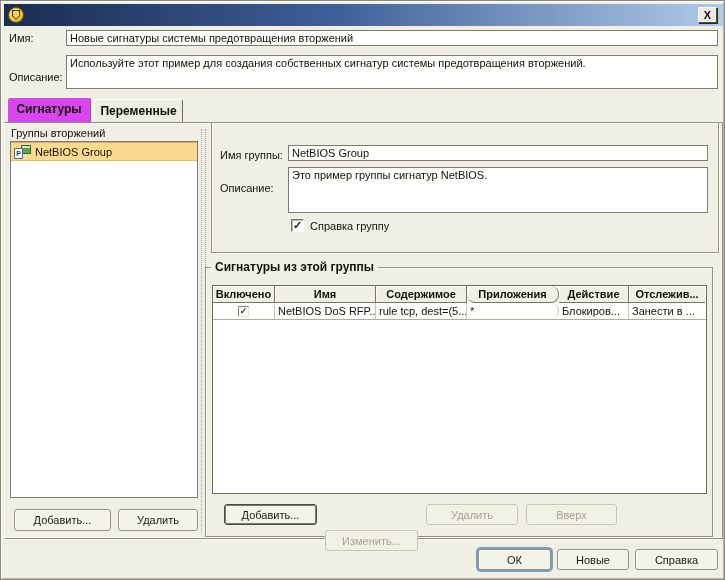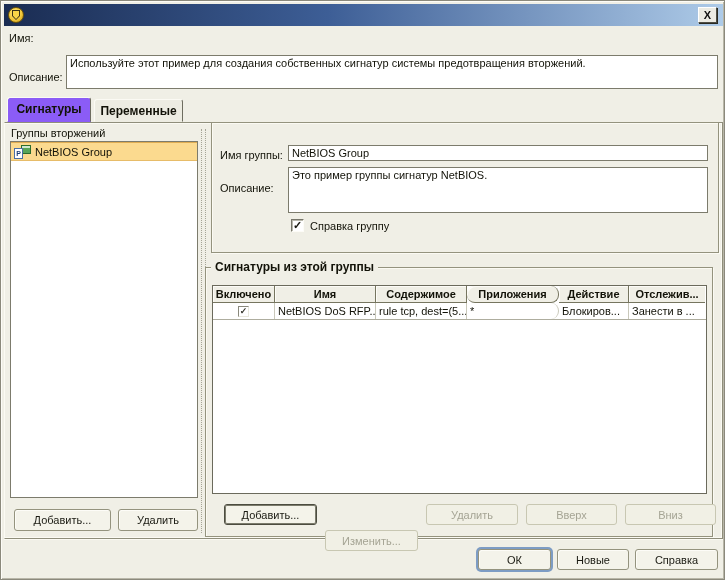--- a/index.html
+++ b/index.html
@@ -44,21 +44,21 @@
   .lbl{position:absolute;font-size:11px;color:#121208;white-space:nowrap;}
   .txt{
     position:absolute;background:#FFFFFF;border:1px solid #7C7B6C;
     font-size:11px;color:#121208;padding:1px 3px;outline:none;resize:none;line-height:13px;
   }
   #name-input{left:65px;top:29px;width:652px;height:16px;}
   #desc-area{left:65px;top:54px;width:652px;height:34px;}
   
   .tab{
     position:absolute;font-size:12px;font-weight:bold;color:#121208;
-    background:#8b5cf6;text-align:center;
+    background:#d946ef;text-align:center;
     border:1px solid;border-color:#FBFAF4 #6E6D60 transparent #FBFAF4;
     border-radius:3px 3px 0 0;padding-top:4px;cursor:default;
   }
   .tab.active{left:6px;top:96px;width:84px;height:25px;z-index:3;}
   .tab.inactive{left:93px;top:98px;width:89px;height:23px;z-index:1;background:#EDECE2;}
   .tabpage{
     position:absolute;left:3px;top:121px;width:719px;height:417px;
     background:#F0EFE6;
     border:1px solid;border-color:#8F8E7B #8F8E7B #8F8E7B #FBFAF3;
     box-shadow:inset 0 1px 0 #FBFAF3, inset -1px -1px 0 #FBFAF3, 0 1px 0 #FBFAF3;
@@ -160,20 +160,21 @@
   <div class="titlebar">
     <span class="app-icon">
       <span class="ring"></span>
         <span class="shield-outer"></span>
         <span class="shield-inner"></span>
     </span>
     <span class="close-btn">X</span>
   </div>
 
   <span class="lbl" style="left:8px;top:31px;">Имя:</span>
+  <input class="txt" id="name-input" value="Новые сигнатуры системы предотвращения вторжений" style="">
   <span class="lbl" style="left:8px;top:70px;">Описание:</span>
   <textarea class="txt" id="desc-area" style="">Используйте этот пример для создания собственных сигнатур системы предотвращения вторжений.</textarea>
 
   <div class="tab active">Сигнатуры</div>
   <div class="tab inactive">Переменные</div>
   <div class="tabpage"></div>
 
   <span class="lbl" style="left:10px;top:126px;z-index:4;">Группы вторжений</span>
   <div class="listbox">
     <div class="list-item">
@@ -221,19 +222,18 @@
         <div class="td c4">Блокиров...</div>
         <div class="td c5">Занести в ...</div>
       </div>
     </div>
   </div>
 
   <div class="btn focused" style="left:223px;top:503px;width:93px;height:21px;">Добавить...</div>
   <div class="btn disabled" style="left:324px;top:529px;width:93px;height:21px;">Изменить...</div>
   <div class="btn disabled" style="left:425px;top:503px;width:92px;height:21px;">Удалить</div>
   <div class="btn disabled" style="left:525px;top:503px;width:91px;height:21px;">Вверх</div>
-  <div class="btn disabled" style="left:624px;top:503px;width:91px;height:21px;">Вниз</div>
 
   <div class="btn default-ok" style="left:477px;top:548px;width:73px;height:21px;">ОК</div>
   <div class="btn" style="left:556px;top:548px;width:72px;height:21px;">Новые</div>
   <div class="btn" style="left:634px;top:548px;width:83px;height:21px;">Справка</div>
 
 </div>
 
 </body></html>

